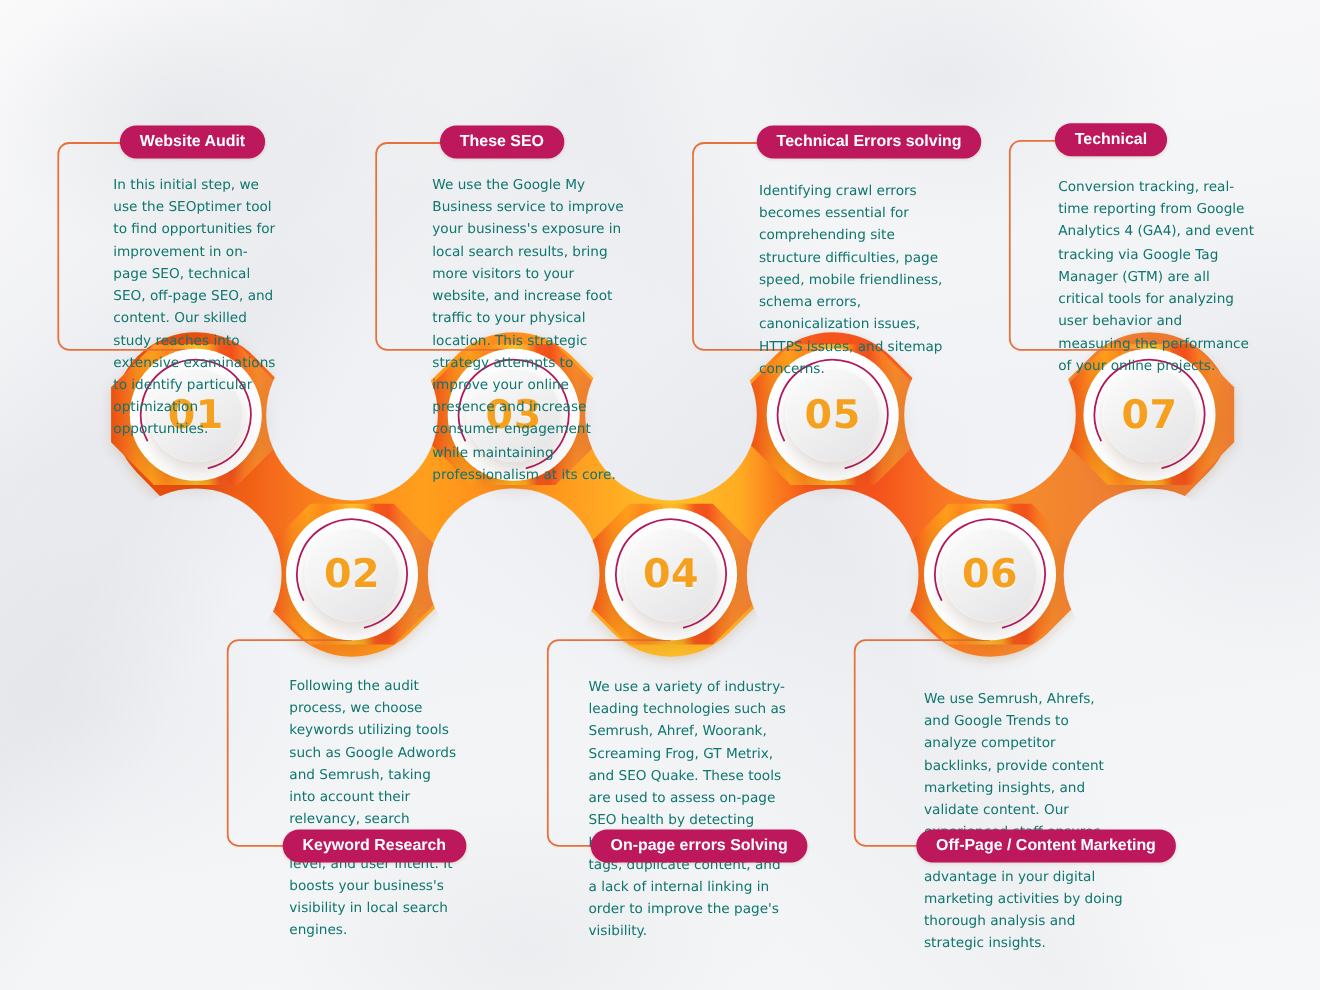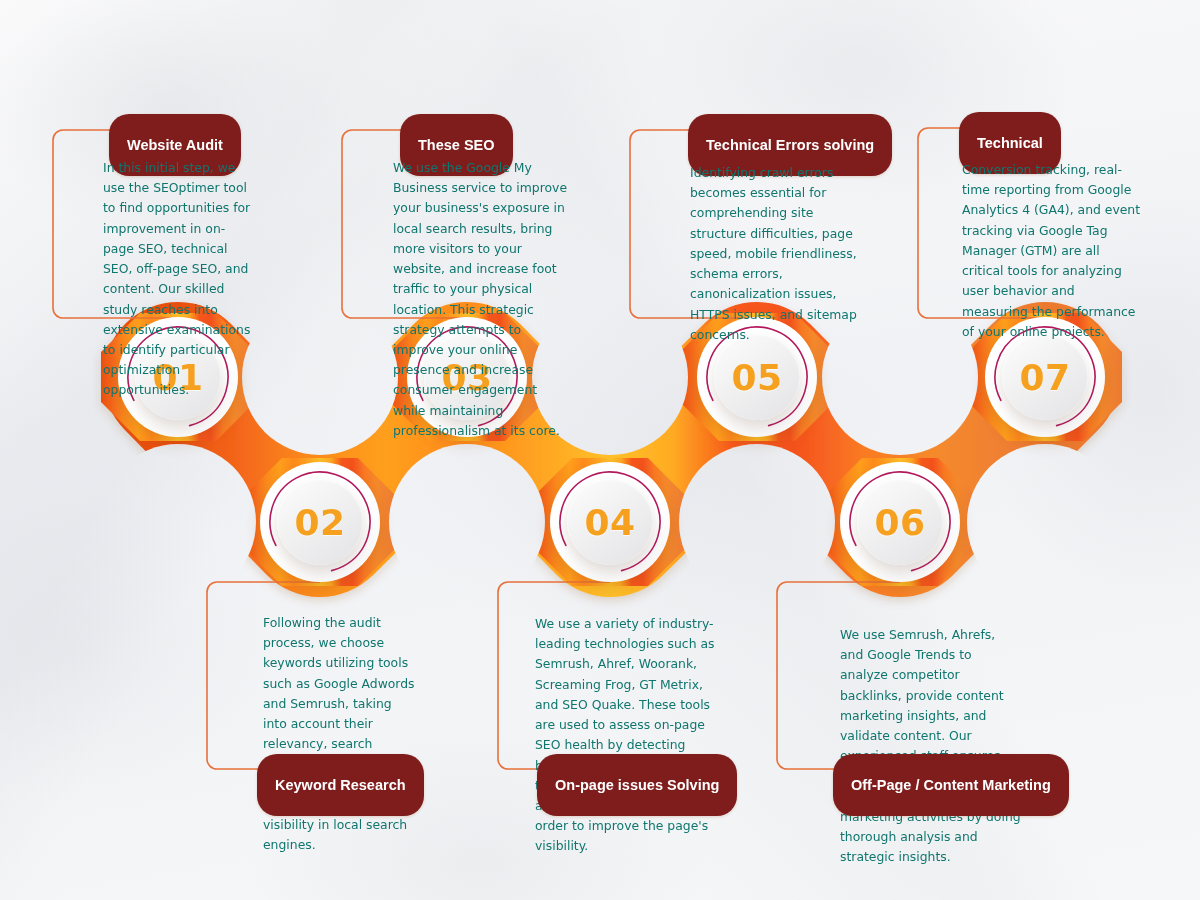--- a/index.html
+++ b/index.html
@@ -51,26 +51,26 @@
   .badge .num{
     font-size:36px;font-weight:bold;color:#f5a11f;letter-spacing:.5px;
     font-family:"DejaVu Sans","Liberation Sans",sans-serif;
     text-shadow:0 1px 0 rgba(255,255,255,.7);
   }
 
   
   .card{position:absolute;}
   .pill{
     position:absolute;
-    background:#7f1d1d;
+    background:#be185d;
     color:#ffffff;
     border-radius:20px;
     font-size:14.5px;font-weight:bold;
     display:flex;align-items:center;justify-content:center;
-    padding:16px 18px;height:30px;
+    padding:0 18px;height:30px;
     white-space:nowrap;
     box-shadow:0 1px 3px rgba(150,70,20,.20);
   }
   .body{
     position:absolute;
     color:#0f766e;
     font-size:12.4px;
     line-height:1.63;
     font-family:"DejaVu Sans","Liberation Sans",sans-serif;
   }
@@ -251,20 +251,20 @@
     <div class="body" style="left:962px;top:160px;width:180px">Conversion tracking, real-time reporting from Google Analytics 4 (GA4), and event tracking via Google Tag Manager (GTM) are all critical tools for analyzing user behavior and measuring the performance of your online projects.</div>
   </div>
 
   <div class="card">
     <div class="body" style="left:263px;top:613px;width:155px">Following the audit process, we choose keywords utilizing tools such as Google Adwords and Semrush, taking into account their relevancy, search volume, competition level, and user intent. It boosts your business's visibility in local search engines.</div>
     <div class="pill" style="left:257px;top:754px">Keyword Research</div>
   </div>
 
   <div class="card">
     <div class="body" style="left:535px;top:614px;width:182px">We use a variety of industry-leading technologies such as Semrush, Ahref, Woorank, Screaming Frog, GT Metrix, and SEO Quake. These tools are used to assess on-page SEO health by detecting broken links, missing meta tags, duplicate content, and a lack of internal linking in order to improve the page's visibility.</div>
-    <div class="pill" style="left:537px;top:754px">On-page issues Solving</div>
+    <div class="pill" style="left:537px;top:754px">On-page errors Solving</div>
   </div>
 
   <div class="card">
     <div class="body" style="left:840px;top:625px;width:182px">We use Semrush, Ahrefs, and Google Trends to analyze competitor backlinks, provide content marketing insights, and validate content. Our experienced staff ensures that you keep a competitive advantage in your digital marketing activities by doing thorough analysis and strategic insights.</div>
     <div class="pill" style="left:833px;top:754px">Off-Page / Content Marketing</div>
   </div>
 </div>
 
 </body></html>

